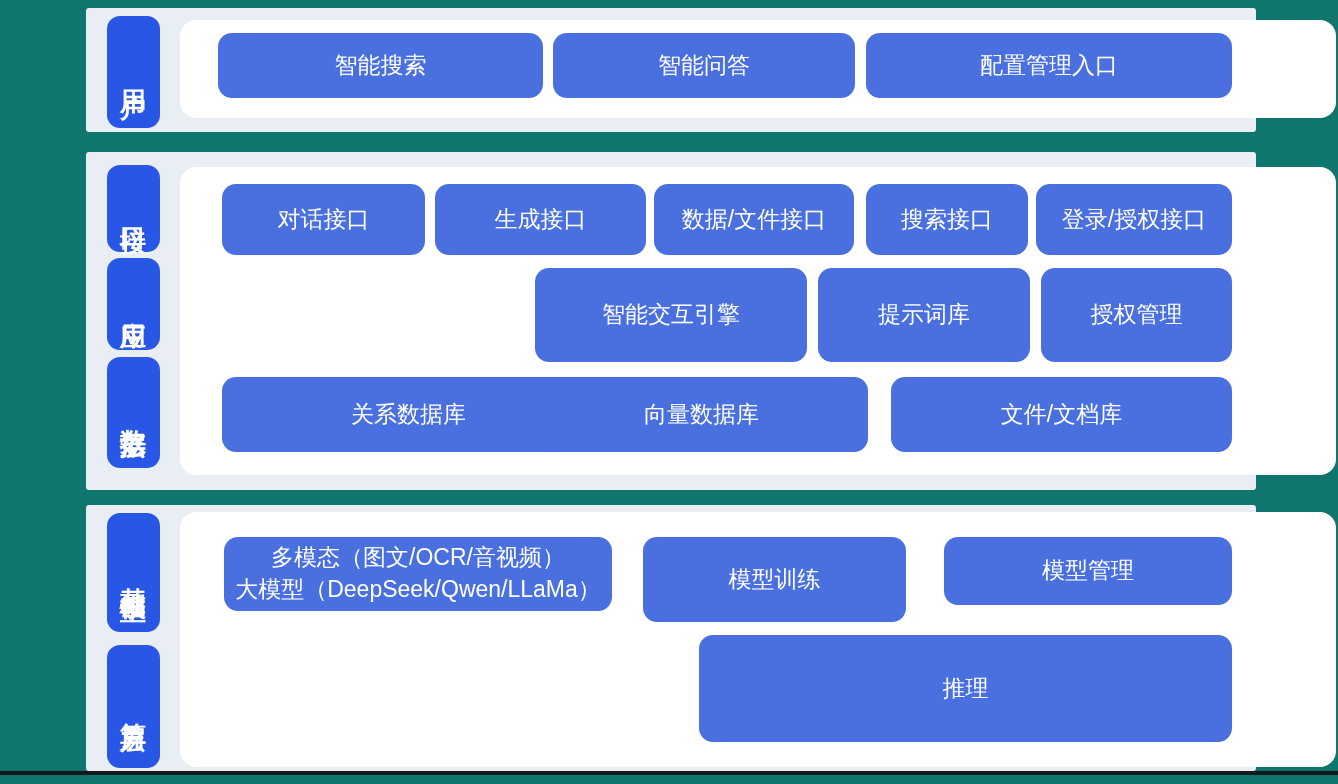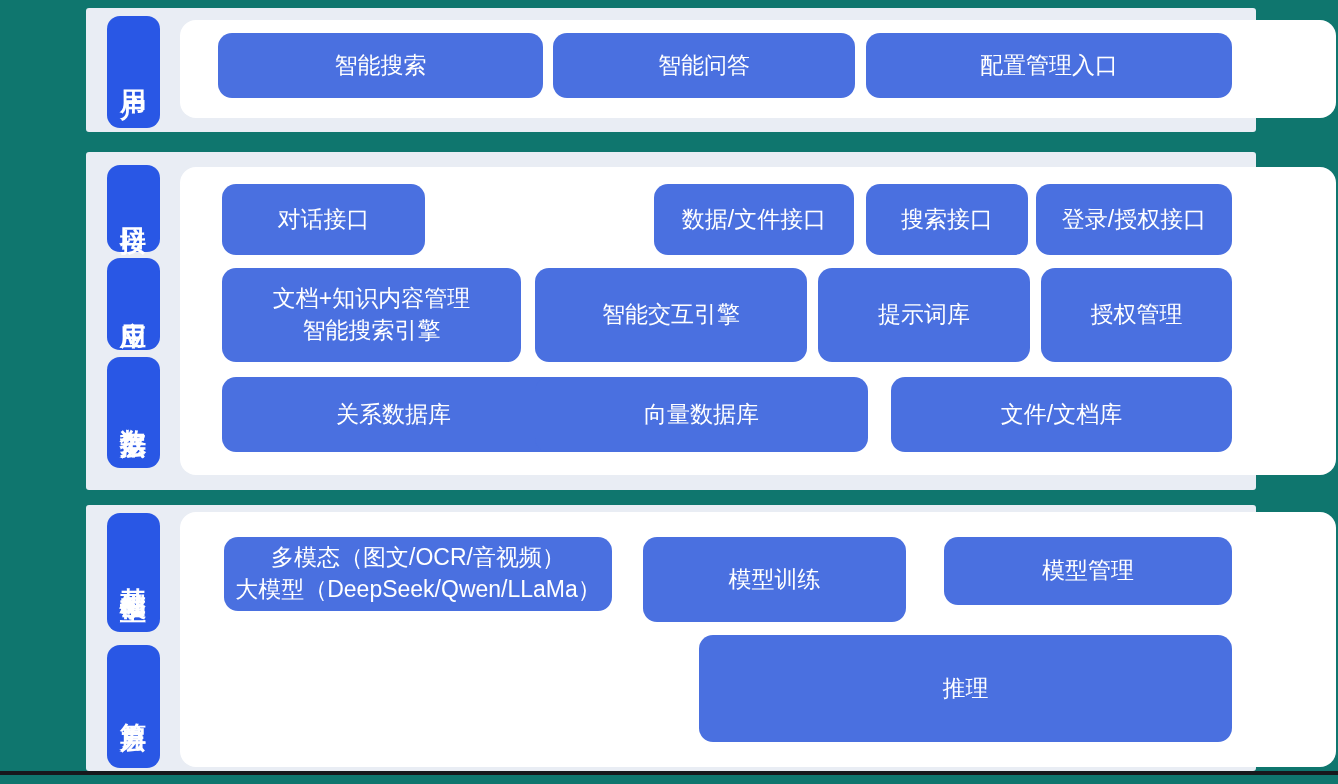--- a/index.html
+++ b/index.html
@@ -77,31 +77,30 @@
   </div>
 
   <div class="section" style="left:86px; top:152px; width:1170px; height:338px;">
     <div class="tab" style="left:21px; top:13px; width:53px; height:87px;">接口</div>
     <div class="tab" style="left:21px; top:106px; width:53px; height:92px;">应用</div>
     <div class="tab" style="left:21px; top:205px; width:53px; height:111px;">数据层</div>
 
     <div class="panel" style="left:94px; top:15px; width:1156px; height:308px;">
 
       <div class="box" style="left:42px; top:17px; width:203px; height:71px;">对话接口</div>
+      <div class="box" style="left:255px; top:17px; width:211px; height:71px;">生成接口</div>
       <div class="box" style="left:474px; top:17px; width:200px; height:71px;">数据/文件接口</div>
       <div class="box" style="left:686px; top:17px; width:162px; height:71px;">搜索接口</div>
       <div class="box" style="left:856px; top:17px; width:196px; height:71px;">登录/授权接口</div>
 
-      <div class="box" style="left:42px; top:101px; width:299px; height:94px;">文档+知识内容管理
-智能搜索引擎</div>
       <div class="box" style="left:355px; top:101px; width:272px; height:94px;">智能交互引擎</div>
       <div class="box" style="left:638px; top:101px; width:212px; height:94px;">提示词库</div>
       <div class="box" style="left:861px; top:101px; width:191px; height:94px;">授权管理</div>
 
-      <div class="box" style="left:42px; top:210px; width:343px; height:75px;">关系数据库</div>
+      <div class="box" style="left:42px; top:210px; width:343px; height:75px;padding-left:15px;">关系数据库</div>
       <div class="box" style="left:355px; top:210px; width:333px; height:75px;">向量数据库</div>
       <div class="box" style="left:711px; top:210px; width:341px; height:75px;">文件/文档库</div>
     </div>
   </div>
 
   <div class="section" style="left:86px; top:505px; width:1170px; height:266px;">
     <div class="tab" style="left:21px; top:8px; width:53px; height:119px;">基础模型</div>
     <div class="tab" style="left:21px; top:140px; width:53px; height:123px;">算力层</div>
 
     <div class="panel" style="left:94px; top:7px; width:1156px; height:255px;">

